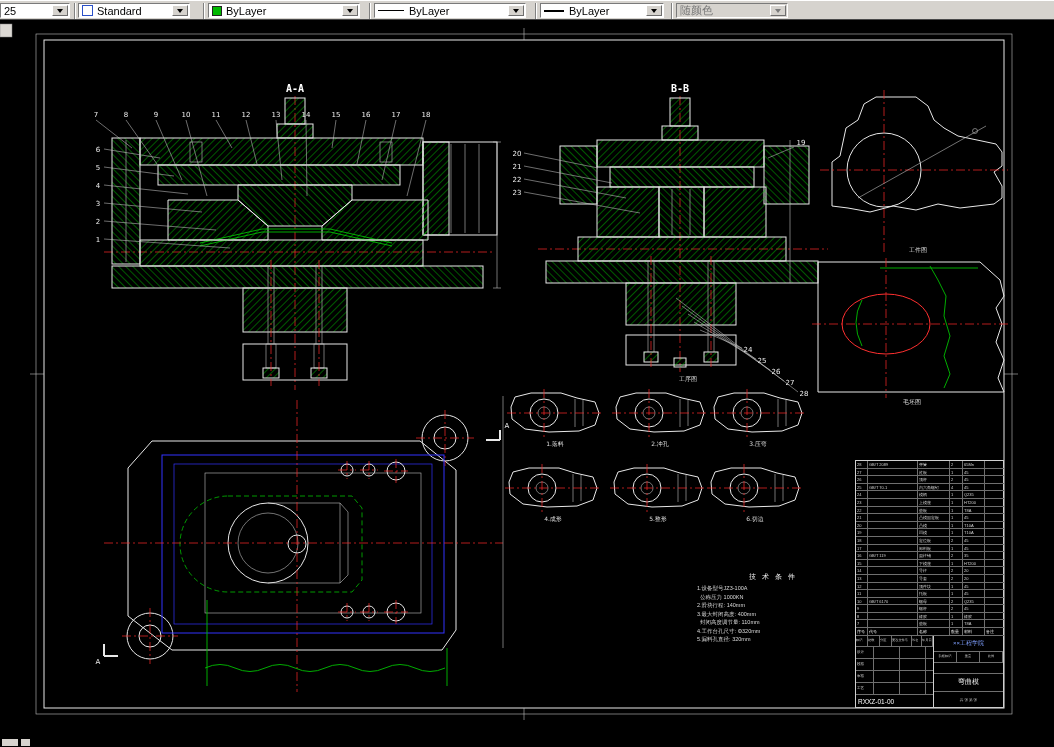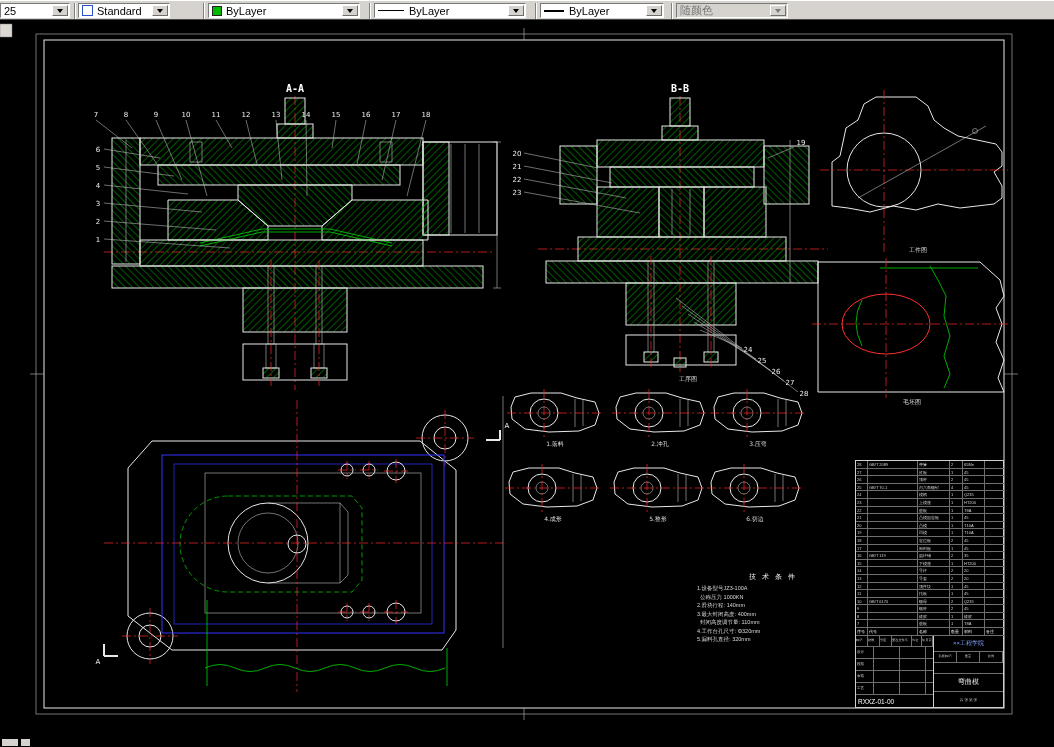--- a/index.html
+++ b/index.html
@@ -360,21 +360,21 @@
   </div>
 
   <div class="toolbar">
     <div class="combo" id="c1" style="left:0;width:70px">
       <span class="val">25</span>
       <span class="arrow">
           <span class="tri"></span>
         </span>
     </div>
     <div class="tsep" style="left:74px"></div>
-    <div class="combo" id="c2" style="left:78px;width:92px">
+    <div class="combo" id="c2" style="left:78px;width:112px">
       <span class="stico"></span>
       <span class="val">Standard</span>
       <span class="arrow">
           <span class="tri"></span>
         </span>
     </div>
     <div class="tsep" style="left:203px"></div>
     <div class="combo" id="c3" style="left:208px;width:152px">
       <span class="swatch"></span>
       <span class="val">ByLayer</span>

